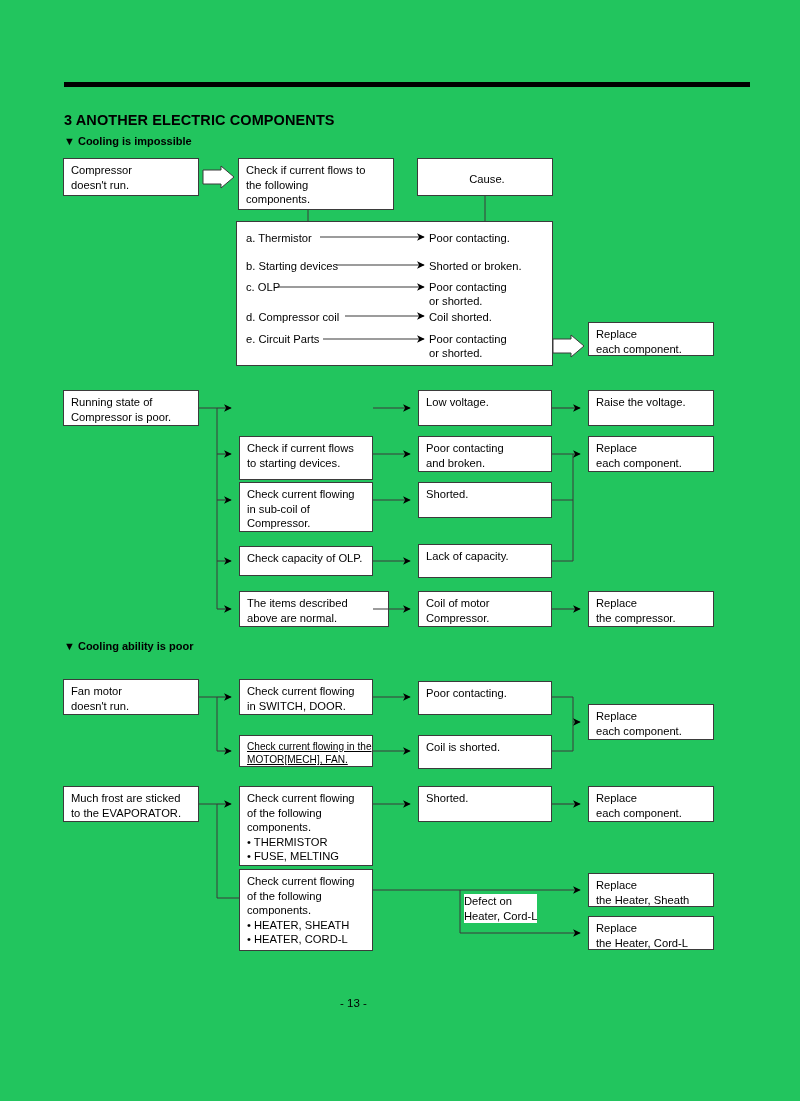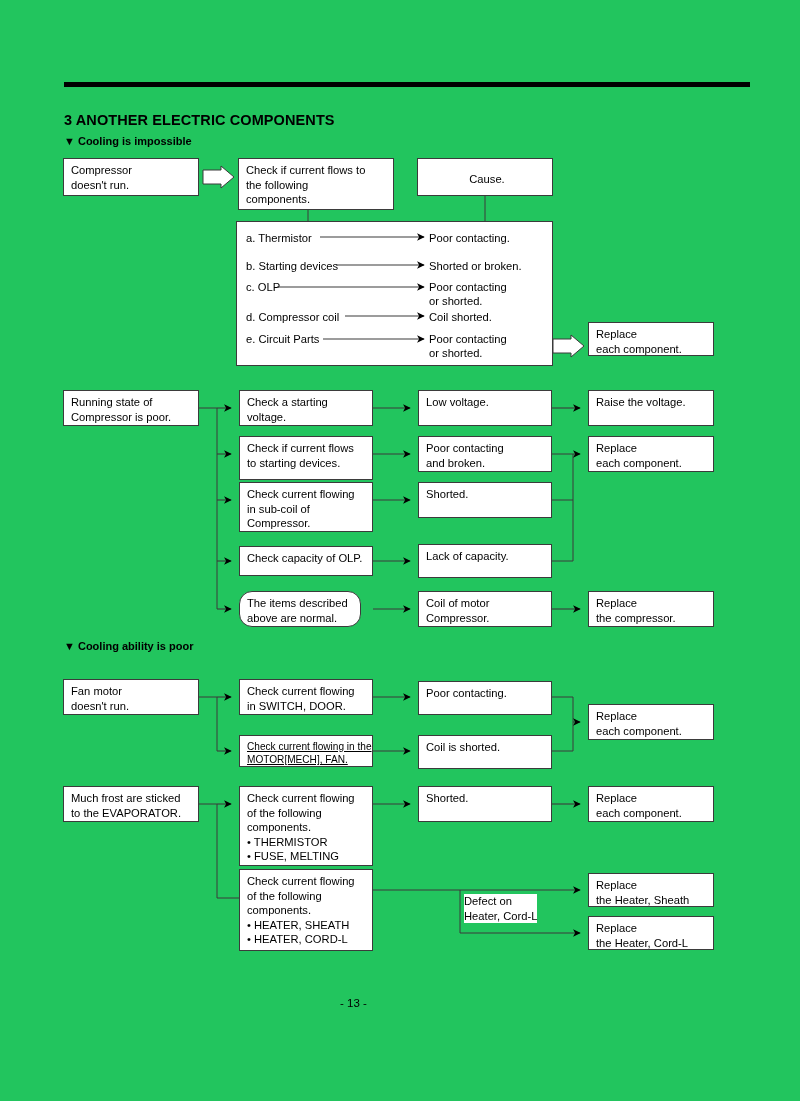--- a/index.html
+++ b/index.html
@@ -133,41 +133,39 @@
   <div class="litem" style="left:246px; top:332px;">e. Circuit Parts</div>
   <div class="litem" style="left:429px; top:332px;">Poor contacting
 or shorted.</div>
 
   <div class="box" style="left:588px; top:322px; width:126px; height:34px;">Replace
 each component.</div>
 
   <div class="box" style="left:63px; top:390px; width:136px; height:36px;">Running state of
 Compressor is poor.</div>
 
-  <div class="box" style="left:239px; top:390px; width:134px; height:36px;">Check a starting
-voltage.</div>
   <div class="box" style="left:418px; top:390px; width:134px; height:36px;">Low voltage.</div>
   <div class="box" style="left:588px; top:390px; width:126px; height:36px;">Raise the voltage.</div>
 
   <div class="box" style="left:239px; top:436px; width:134px; height:44px;">Check if current flows
 to starting devices.</div>
   <div class="box" style="left:418px; top:436px; width:134px; height:36px;">Poor contacting
 and broken.</div>
   <div class="box" style="left:588px; top:436px; width:126px; height:36px;">Replace
 each component.</div>
 
   <div class="box" style="left:239px; top:482px; width:134px; height:50px;">Check current flowing
 in sub-coil of
 Compressor.</div>
   <div class="box" style="left:418px; top:482px; width:134px; height:36px;">Shorted.</div>
 
   <div class="box" style="left:239px; top:546px; width:134px; height:30px;">Check capacity of OLP.</div>
   <div class="box" style="left:418px; top:544px; width:134px; height:34px;">Lack of capacity.</div>
 
-  <div class="box" style="left:239px; top:591px; width:122px; height:36px;border-radius:13px;">The items described
+  <div class="box" style="left:239px; top:591px; width:150px; height:36px;">The items described
 above are normal.</div>
   <div class="box" style="left:418px; top:591px; width:134px; height:36px;">Coil of motor
 Compressor.</div>
   <div class="box" style="left:588px; top:591px; width:126px; height:36px;">Replace
 the compressor.</div>
 
   <div class="sub-title" style="left:64px; top:640px;">▼ Cooling ability is poor</div>
 
   <div class="box" style="left:63px; top:679px; width:136px; height:36px;">Fan motor
 doesn't run.</div>

